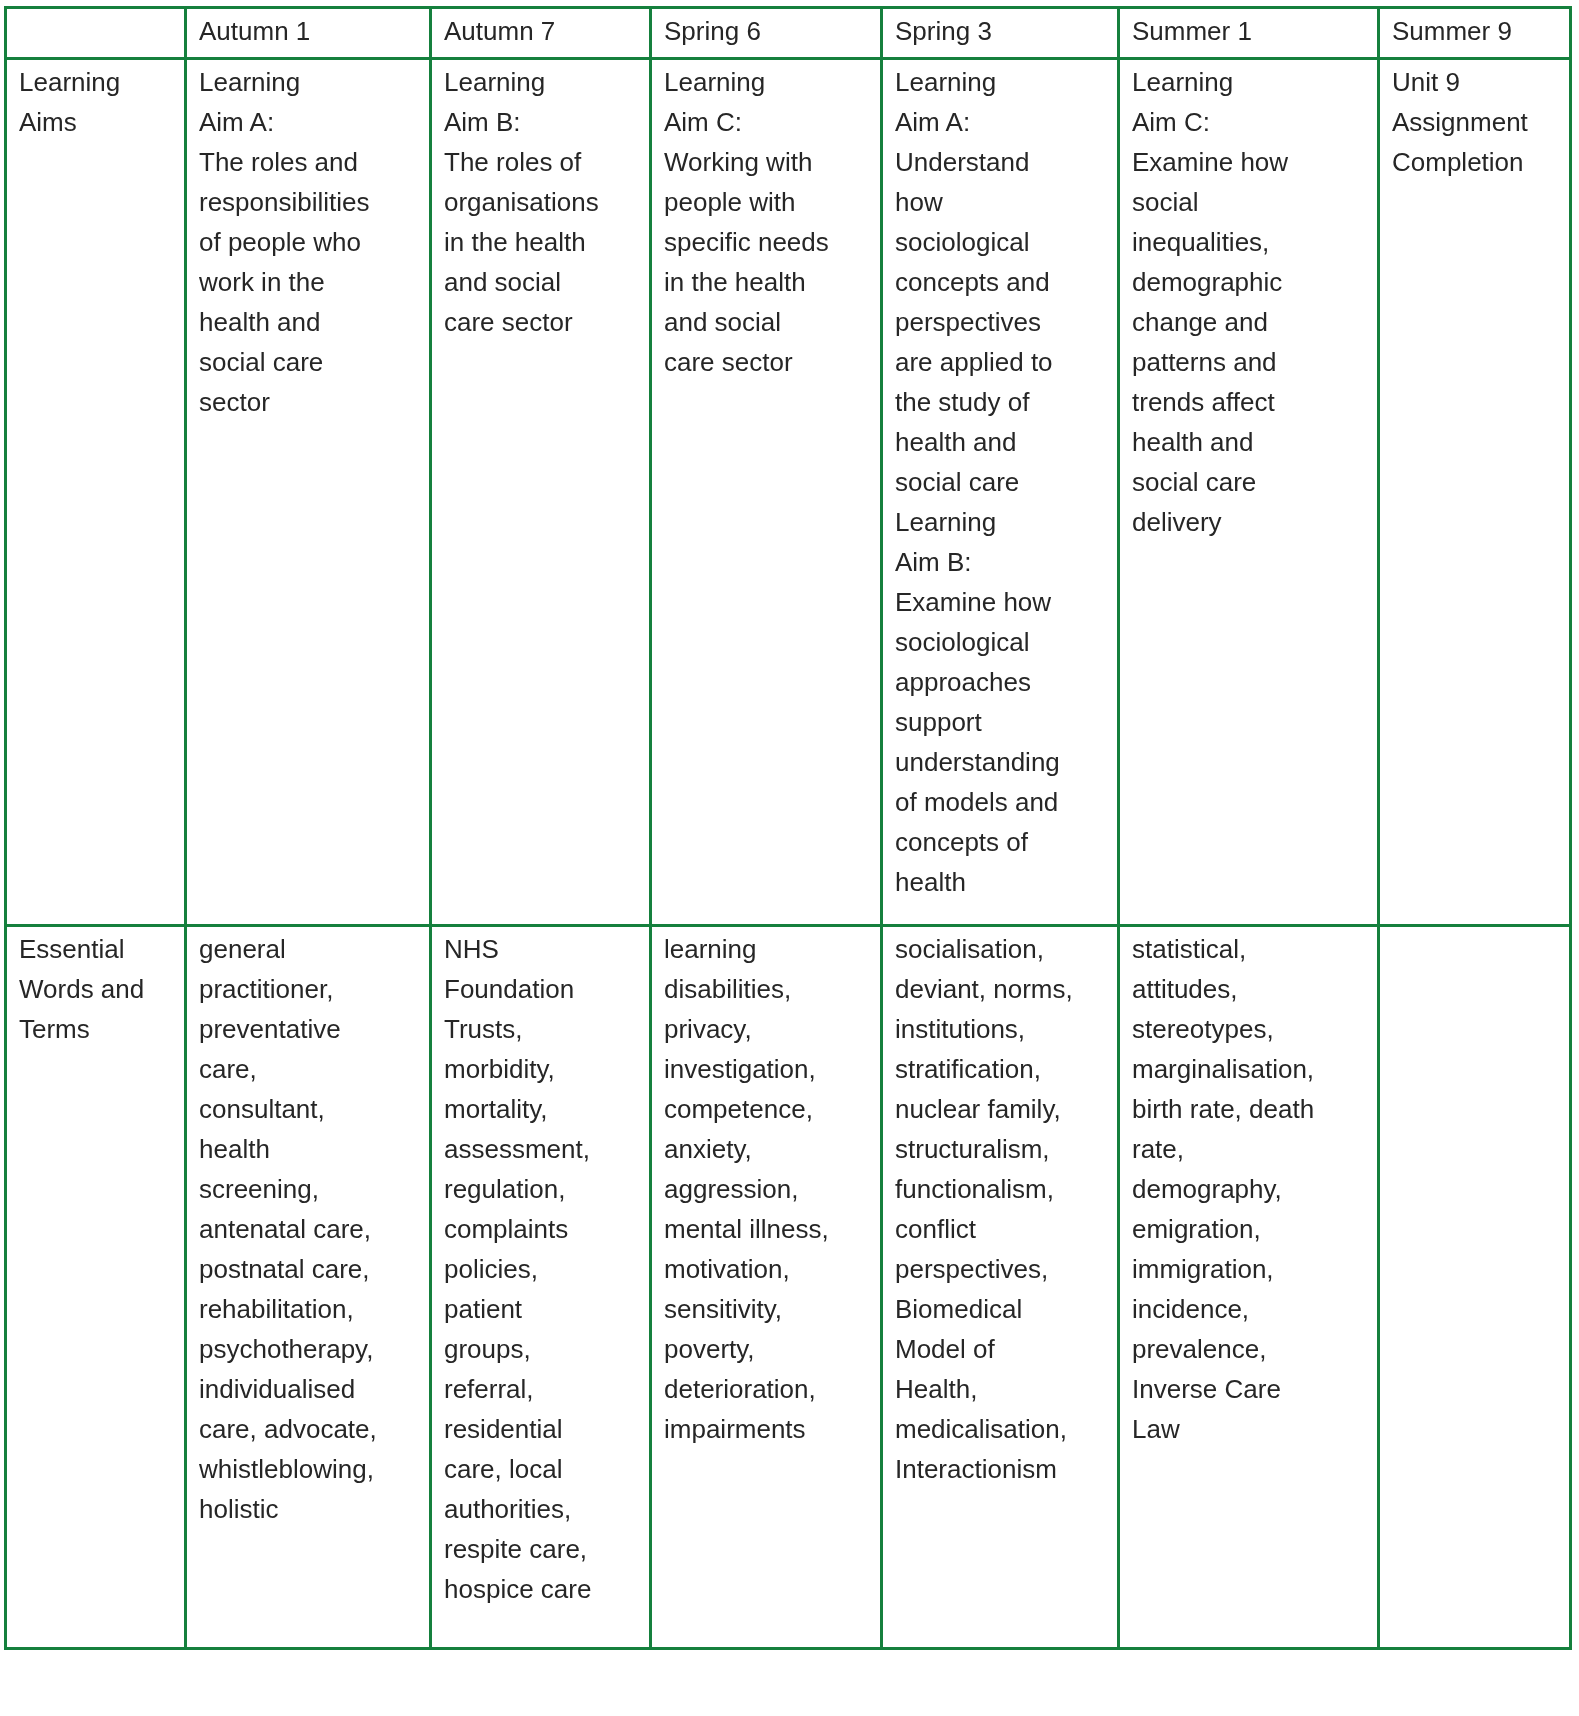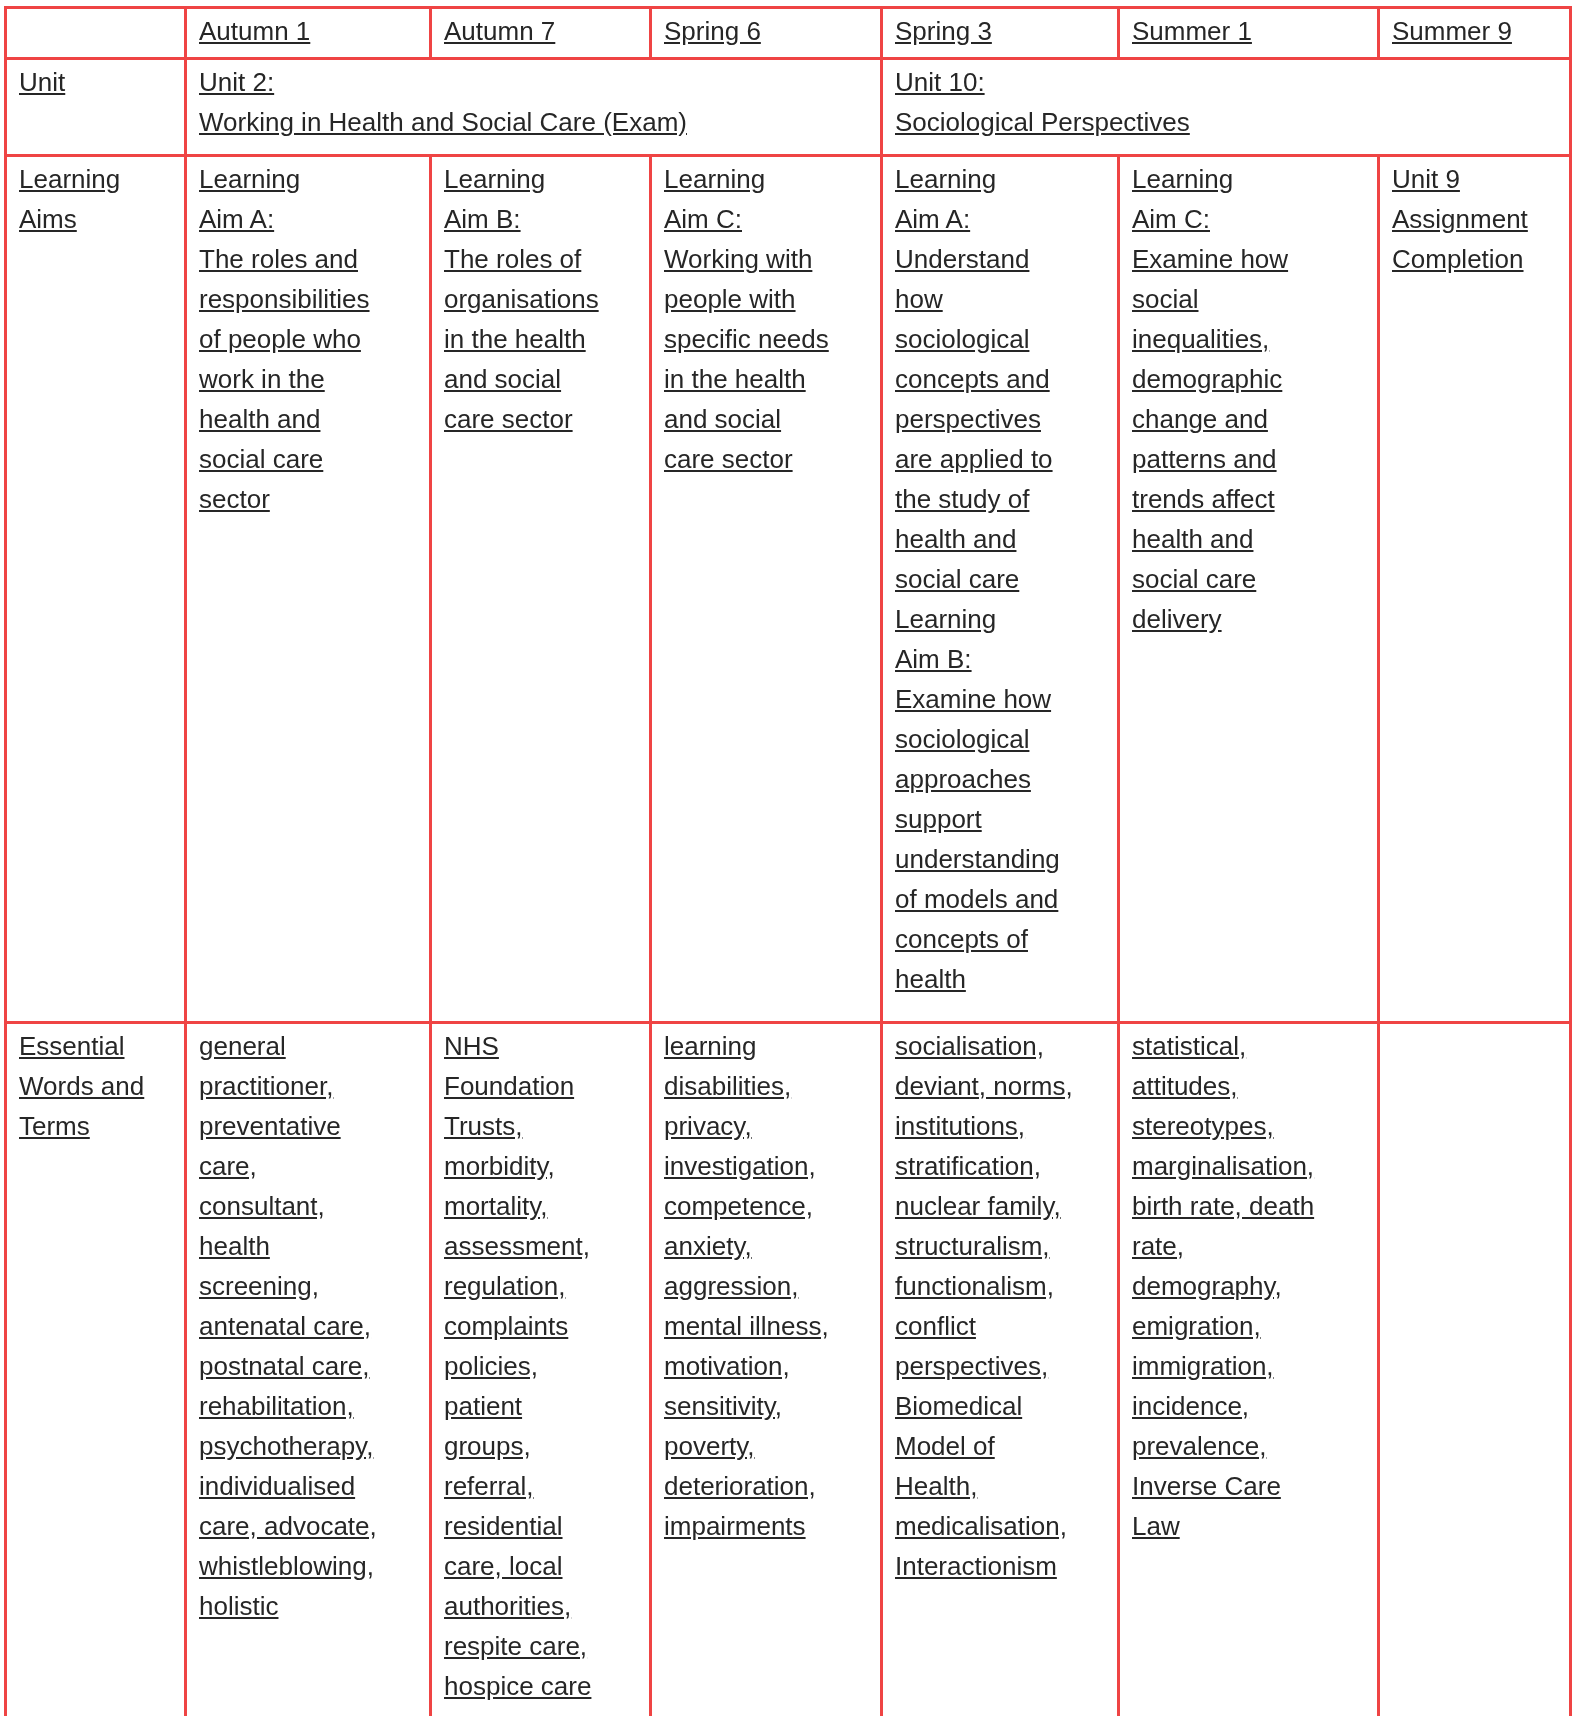--- a/index.html
+++ b/index.html
@@ -20,26 +20,25 @@
     border-collapse: collapse;
     table-layout: fixed;
     width: 1565px;
     font-family: "Liberation Sans", sans-serif;
     font-size: 26px;
     line-height: 40px;
     color: #262626;
     background: #ffffff;
   }
   table.grid td {
-    border: 3px solid #ef4444;
+    border: 3px solid #15803d;
     vertical-align: top;
     padding: 2px 10px 6px 12px;
     white-space: pre-line;
     overflow: hidden;
-    text-decoration: underline;
   }
   tr.header-row td { height: 36px; }
   tr.unit-row td { height: 86px; }
   tr.la-row td { height: 856px; }
   tr.ew-row td { height: 712px; }
 </style>
 </head>
 <body>
 
 <div class="doc">
@@ -58,27 +57,20 @@
         <tr class="header-row">
       <td></td>
       <td>Autumn 1</td>
       <td>Autumn 7</td>
       <td>Spring 6</td>
       <td>Spring 3</td>
       <td>Summer 1</td>
       <td>Summer 9</td>
     </tr>
 
-    <tr class="unit-row">
-      <td>Unit</td>
-      <td colspan="3">Unit 2:
-Working in Health and Social Care (Exam)</td>
-      <td colspan="3">Unit 10:
-Sociological Perspectives</td>
-    </tr>
 
     <tr class="la-row">
       <td>Learning
 Aims</td>
       <td>Learning
 Aim A:
 The roles and
 responsibilities
 of people who
 work in the

